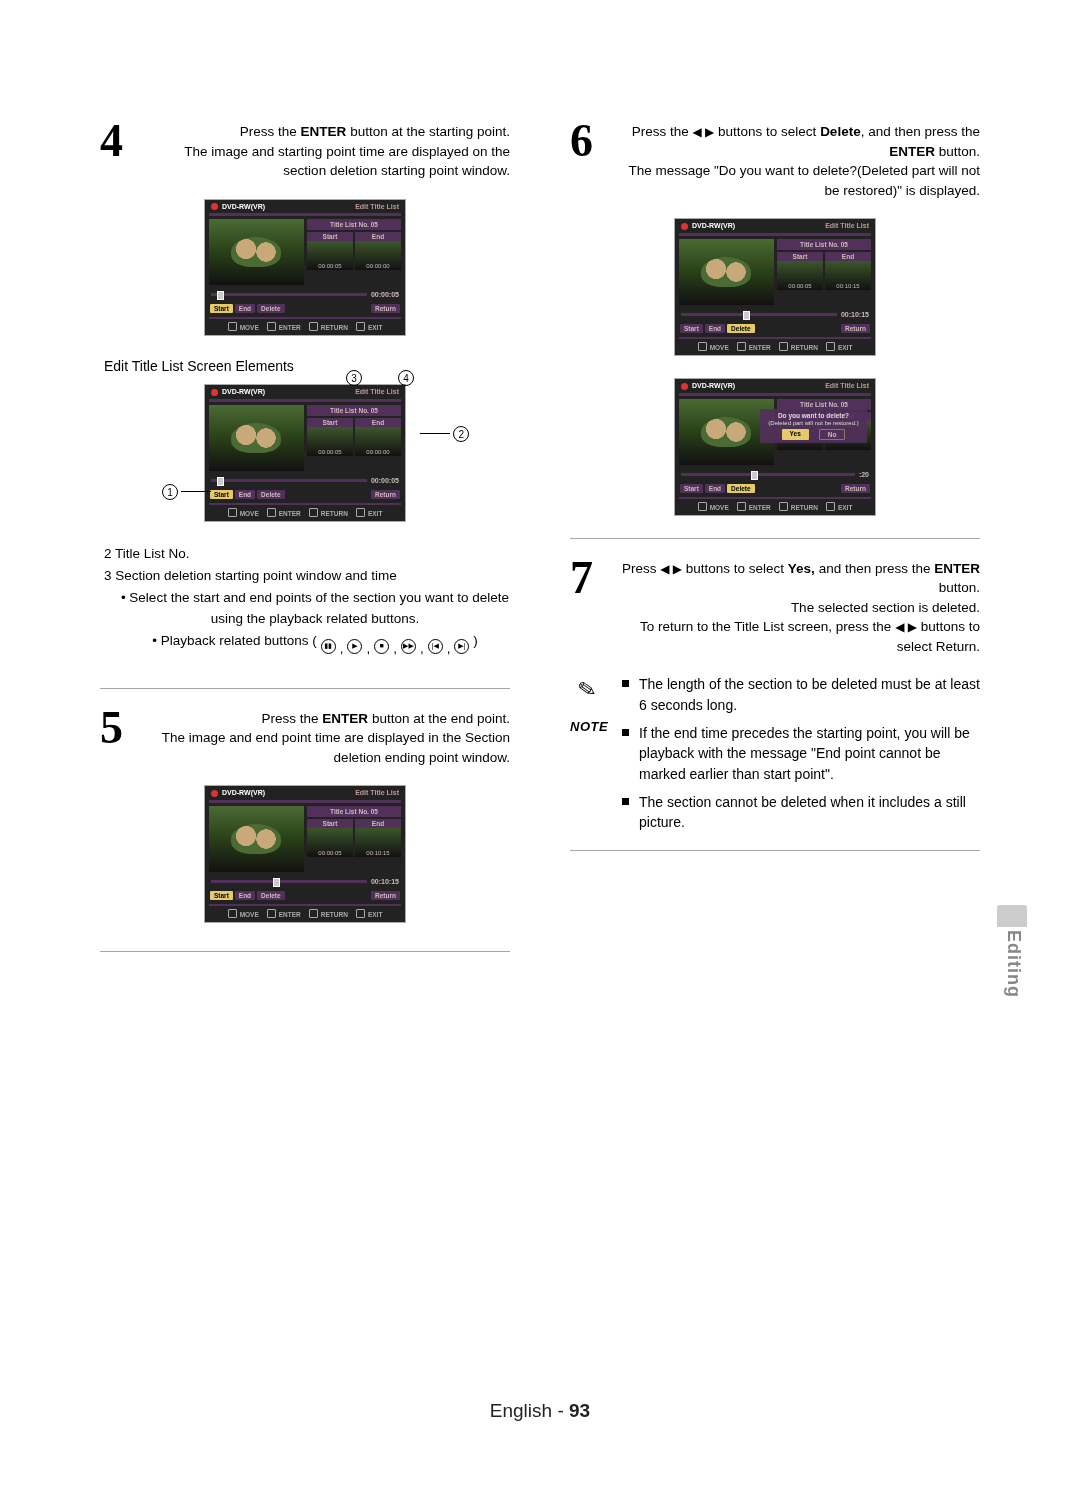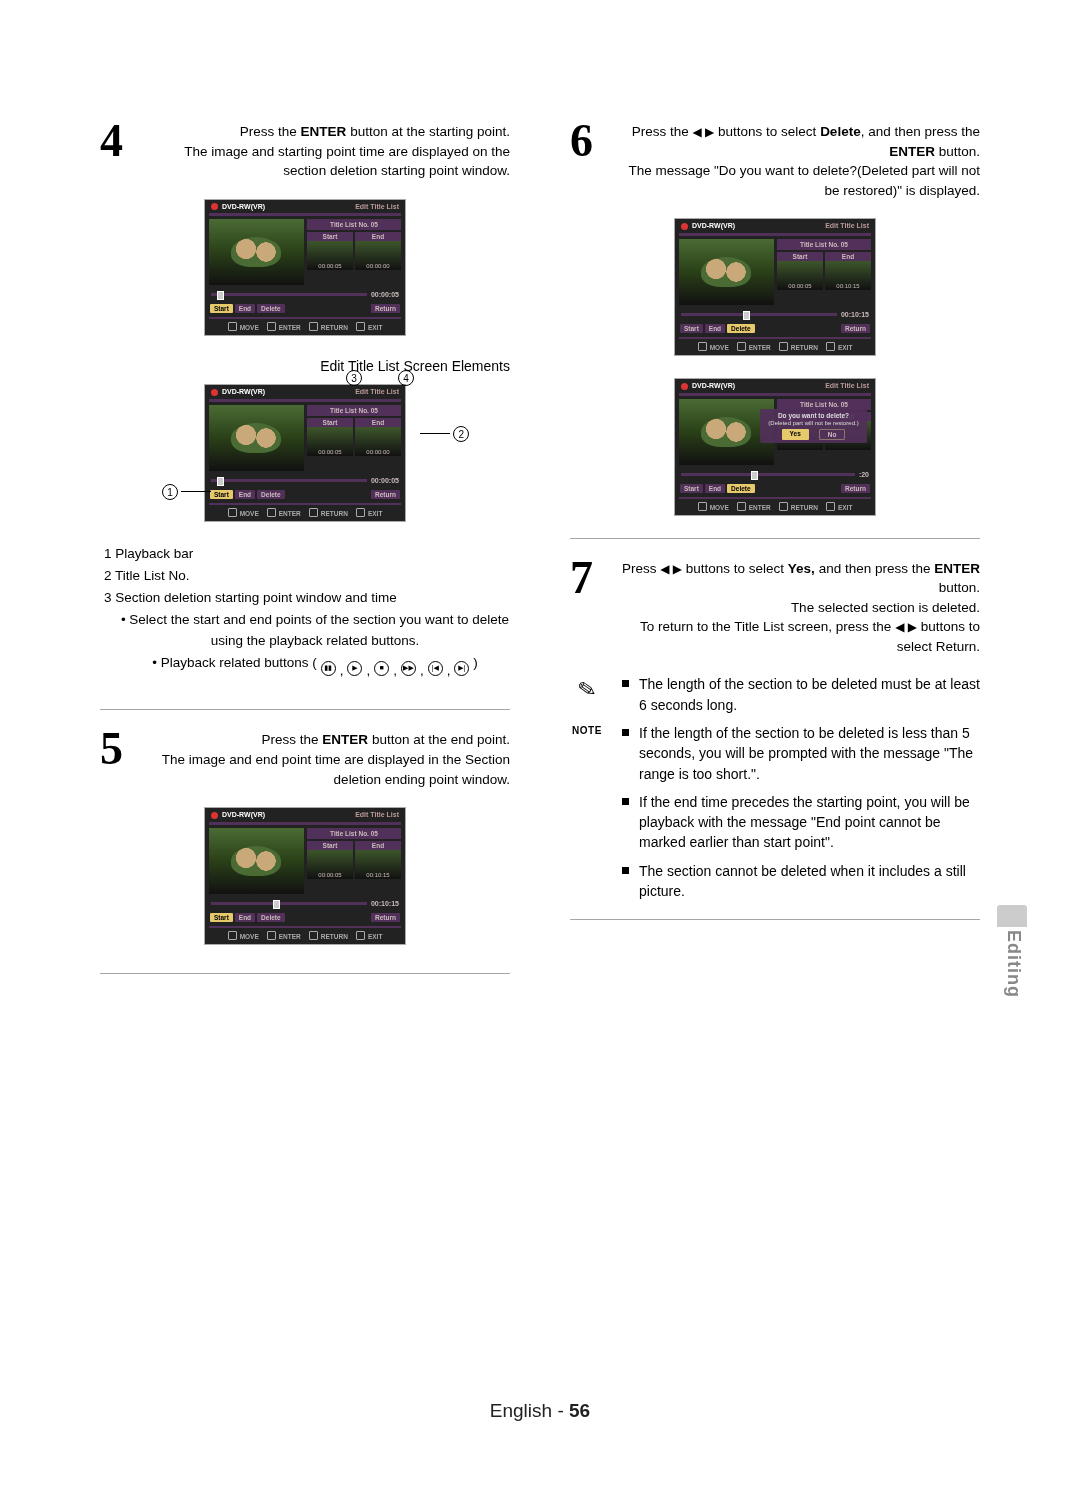--- a/index.html
+++ b/index.html
@@ -124,37 +124,37 @@
     position:absolute; top:30px; left:85px; right:8px;
     background:rgba(81,48,90,0.92);
     text-align:center; padding:3px 2px; border-radius:2px;
   }
   .dialog-overlay .q1 { font-size:6.5px; font-weight:bold; color:#ddd; }
   .dialog-overlay .q2 { font-size:6px; color:#ddd; margin-top:1px; }
   .dialog-overlay .yn { display:flex; justify-content:center; gap:10px; margin-top:3px; }
   .dialog-overlay .yn .y { background:#e5c96b; color:#000; padding:1px 8px; font-size:6.5px; font-weight:bold; border-radius:1px; }
   .dialog-overlay .yn .n { background:#51305a; color:#cbb; padding:1px 8px; font-size:6.5px; font-weight:bold; border-radius:1px; border:1px solid #876; }
 
-  .caption { font-size:14px; margin: 6px 0 10px 4px; text-align: right; }
+  .caption { font-size:14px; margin: 6px 0 10px 4px; }
   .elements-list {
     font-size:13.5px; line-height:1.55; margin-top:8px; padding-left:4px;
   }
   .elements-list .item { margin:1px 0; }
   .elements-list .sub { padding-left:16px;text-align:center; }
   .elements-list .sub::before { content:"• "; }
   .pb-icons { display:inline-flex; gap:4px; vertical-align:-3px; }
   .pb-icons .ic { width:13px; height:13px; border:1px solid #000; border-radius:50%; font-size:7px; display:inline-flex; align-items:center; justify-content:center; }
 
   .divider { border:none; border-top:1px solid #000; margin:28px 0 18px 0; opacity:0.35; }
   .divider2 { border:none; border-top:1px solid #000; margin:10px 0 18px 0; opacity:0.35; }
 
   .note-block { display:flex; gap:18px; font-size:14px; line-height:1.45; margin-top:4px; }
   .note-mark { width:34px; text-align:center; }
   .note-mark .icon { font-size:22px; transform: rotate(-10deg); display:inline-block; }
-  .note-mark .txt { font-size:10px; font-weight:bold; margin-top:18px; letter-spacing:0.5px; }
+  .note-mark .txt { font-size:13px; font-weight:bold; margin-top:12px; letter-spacing:0.5px;font-style:italic; }
   .note-list { flex:1; }
   .note-list .nitem { display:flex; gap:10px; margin-bottom:8px; }
   .note-list .bullet { width:7px; height:7px; background:#000; margin-top:6px; flex-shrink:0; }
 
   .side-tab {
     position:absolute; right:56px; top:930px;
     writing-mode: vertical-rl; text-orientation: mixed;
     font-weight:bold; color:#888; font-size:18px; letter-spacing:1px;
     font-family: Arial, sans-serif;
   }
@@ -290,21 +290,20 @@
           <div class="sc-foot">
             <span>MOVE</span>
             <span>ENTER</span>
             <span>RETURN</span>
             <span>EXIT</span>
           </div>
         </div>
       </div>
 
       <div class="elements-list">
-        <div class="item">1 Playback bar</div>
         <div class="item">2 Title List No.</div>
         <div class="item">3 Section deletion starting point window and time</div>
         <div class="item sub">Select the start and end points of the section you want to delete using the playback related buttons.</div>
         <div class="item sub">
           <span>Playback related buttons (</span>
           <span class="pb-icons">
             <span class="ic">▮▮</span>,
             <span class="ic">▶</span>,
             <span class="ic">■</span>,
             <span class="ic">▶▶</span>,
@@ -513,36 +512,32 @@
           <span class="icon">✎</span>
           <div class="txt">NOTE</div>
         </div>
         <div class="note-list">
           <div class="nitem">
               <div class="bullet"></div>
               <div>The length of the section to be deleted must be at least 6 seconds long.</div>
             </div>
           <div class="nitem">
               <div class="bullet"></div>
-              <div>If the length of the section to be deleted is less than 5 seconds, you will be prompted with the message "The range is too short.".</div>
-            </div>
-          <div class="nitem">
-              <div class="bullet"></div>
               <div>If the end time precedes the starting point, you will be playback with the message "End point cannot be marked earlier than start point".</div>
             </div>
           <div class="nitem">
               <div class="bullet"></div>
               <div>The section cannot be deleted when it includes a still picture.</div>
             </div>
         </div>
       </div>
 
       <hr class="divider2">
 
     </div>
   </div>
 
   <div class="side-tab">Editing</div>
 
   <div class="page-footer">
-    <span>English</span> <span>-</span> <b>56</b>
+    <span>English</span> <span>-</span> <b>93</b>
   </div>
 </div>
 
 </body></html>

